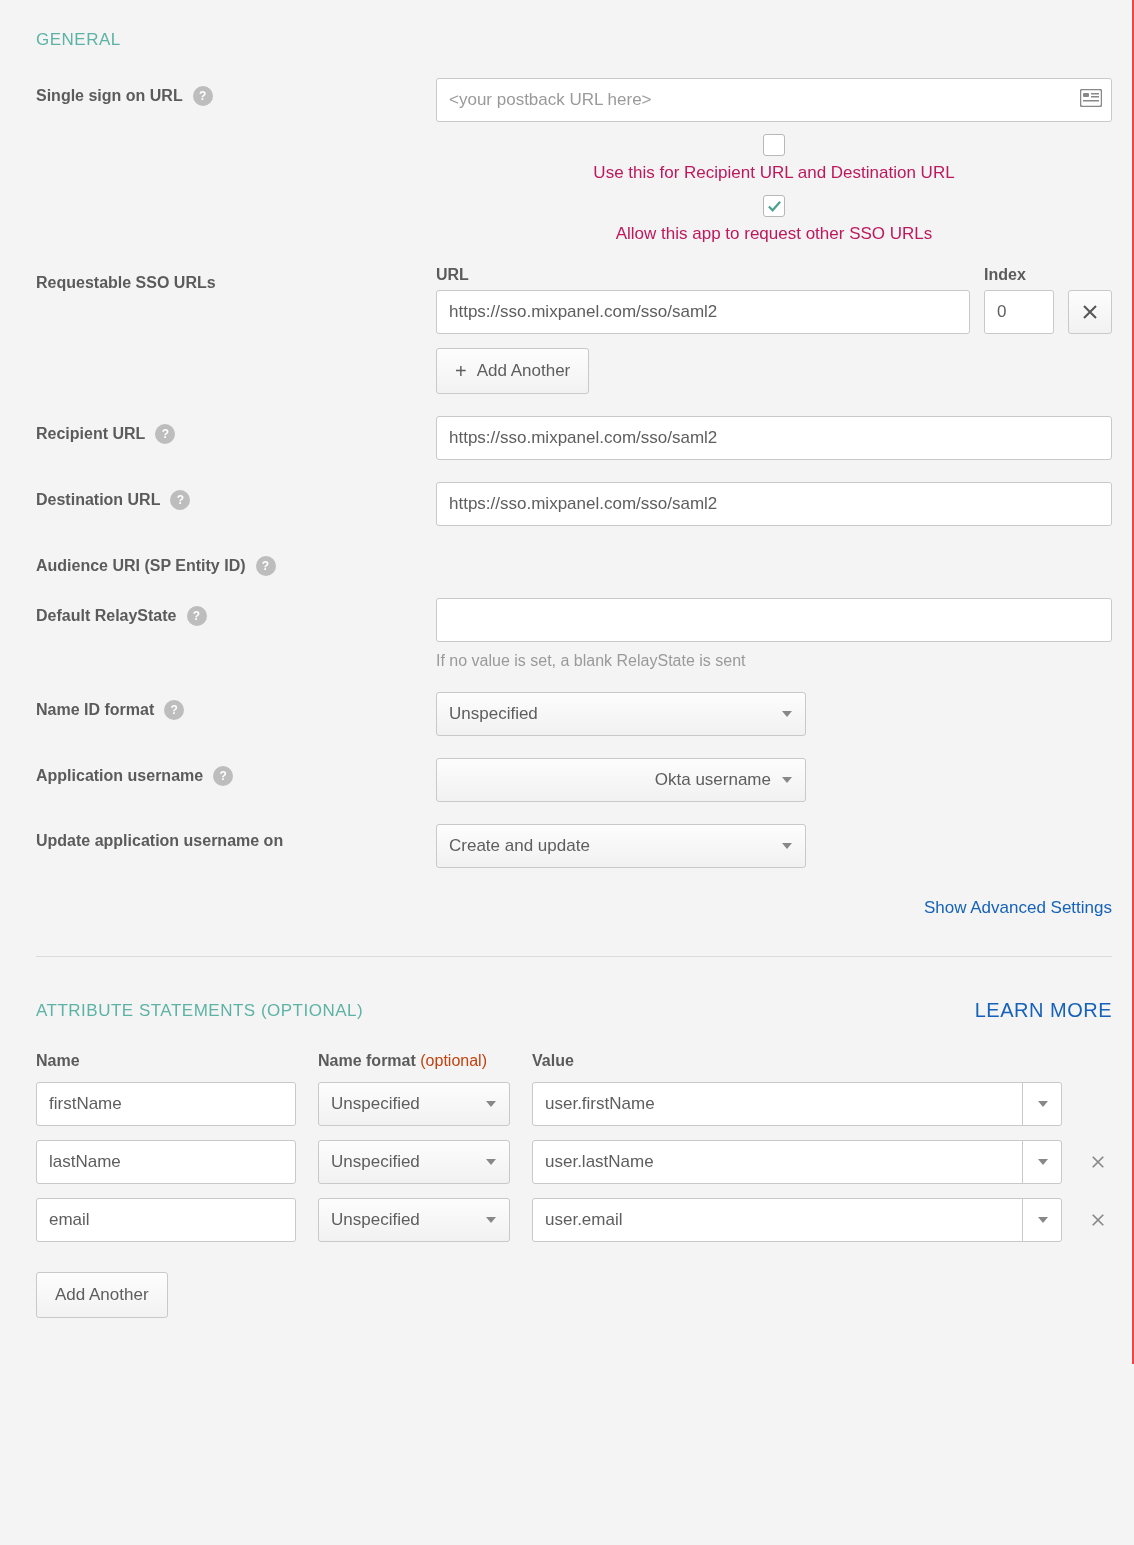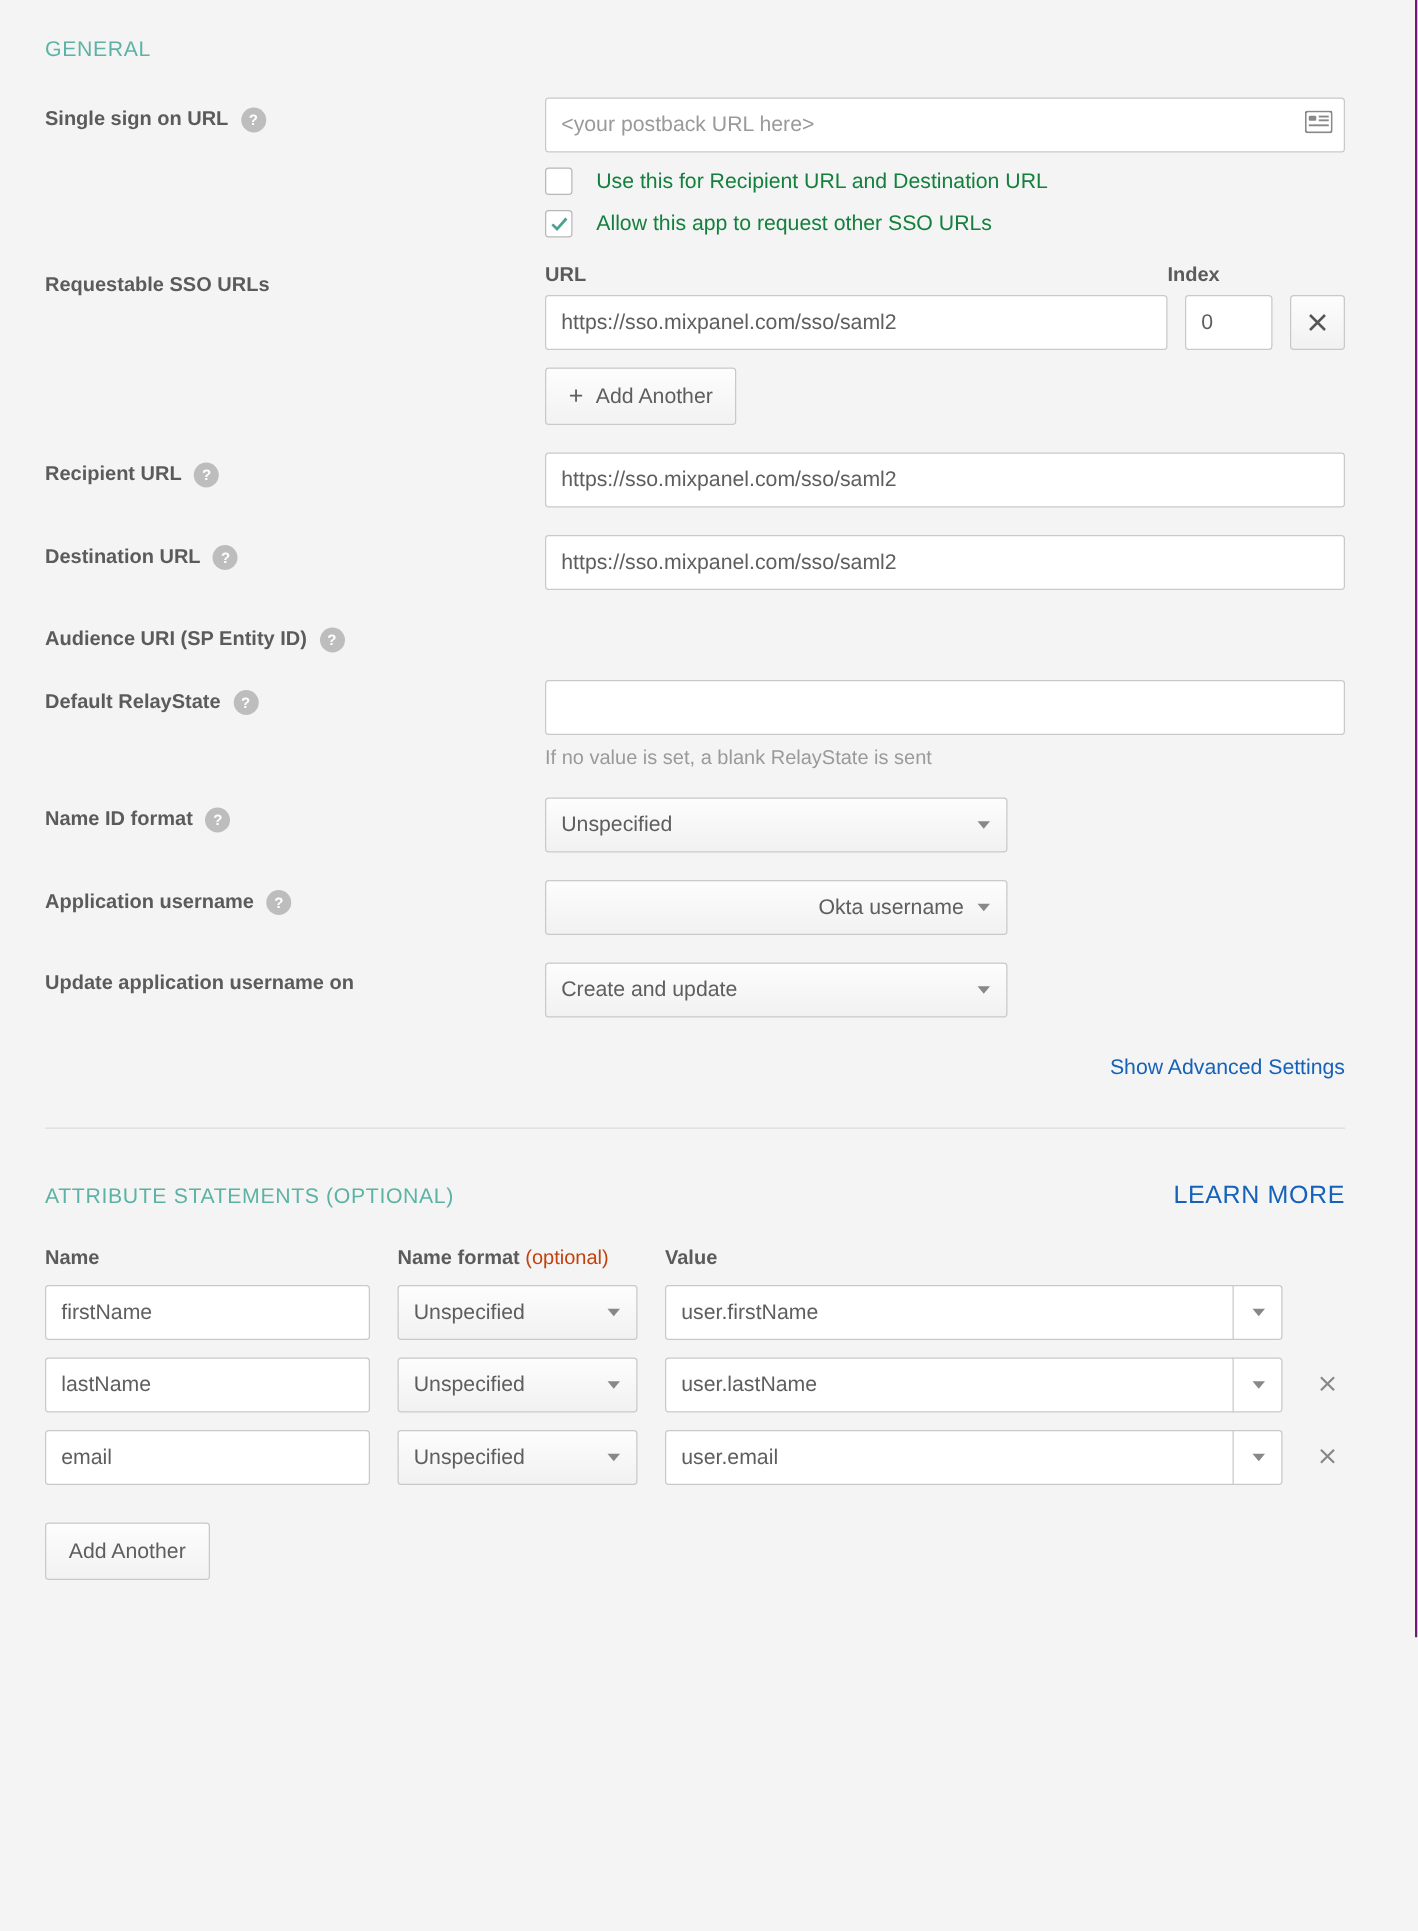--- a/index.html
+++ b/index.html
@@ -6,22 +6,22 @@
   body {
     margin: 0;
     font-family: -apple-system, BlinkMacSystemFont, "Segoe UI", Helvetica, Arial, sans-serif;
     background: #f4f4f4;
     color: #5e5e5e;
     font-size: 16px;
     width: 1134px;
   }
   .panel {
     background: #f4f4f4;
-    border-right: 2px solid #701a75;
-    padding: 30px 56px 46px 36px;
+    border-right: 2px solid #ef4444;
+    padding: 30px 20px 46px 36px;
   }
   .section-title {
     color: #5cb3a5;
     font-size: 17px;
     letter-spacing: .5px;
     font-weight: 400;
     margin-bottom: 28px;
   }
   .row {
     display: flex;
@@ -94,24 +94,25 @@
   .combo-wrap .caret-btn::after {
     content: "";
     width: 0; height: 0;
     border-left: 5px solid transparent;
     border-right: 5px solid transparent;
     border-top: 6px solid #888;
   }
   .checkbox-line {
     display: flex;
     align-items: center;
-    gap: 19px;
+    gap: 7px;
     margin-top: 12px;
     font-size: 17px;
-    color: #15803d;
+    color: #be185d;
+    flex-direction: column;
   }
   .chk {
     width: 22px; height: 22px;
     border: 1px solid #b8b8b8;
     border-radius: 3px;
     background: #fff;
     display: flex; align-items: center; justify-content: center;
     cursor: pointer;
   }
   .chk.checked svg { display: block; }
@@ -120,21 +121,21 @@
     position: relative;
   }
   .sso-url-input .card-icon {
     position: absolute;
     right: 10px; top: 50%;
     transform: translateY(-50%);
     color: #888;
   }
   .req-headers {
     display: flex;
-    gap: 28px;
+    gap: 14px;
     font-weight: 600;
     color: #5b5b5b;
     margin-bottom: 6px;
   }
   .req-headers .url-h { flex: 1; }
   .req-headers .idx-h { width: 70px; }
   .req-headers .spacer { width: 44px; }
   .req-row {
     display: flex;
     gap: 14px;

